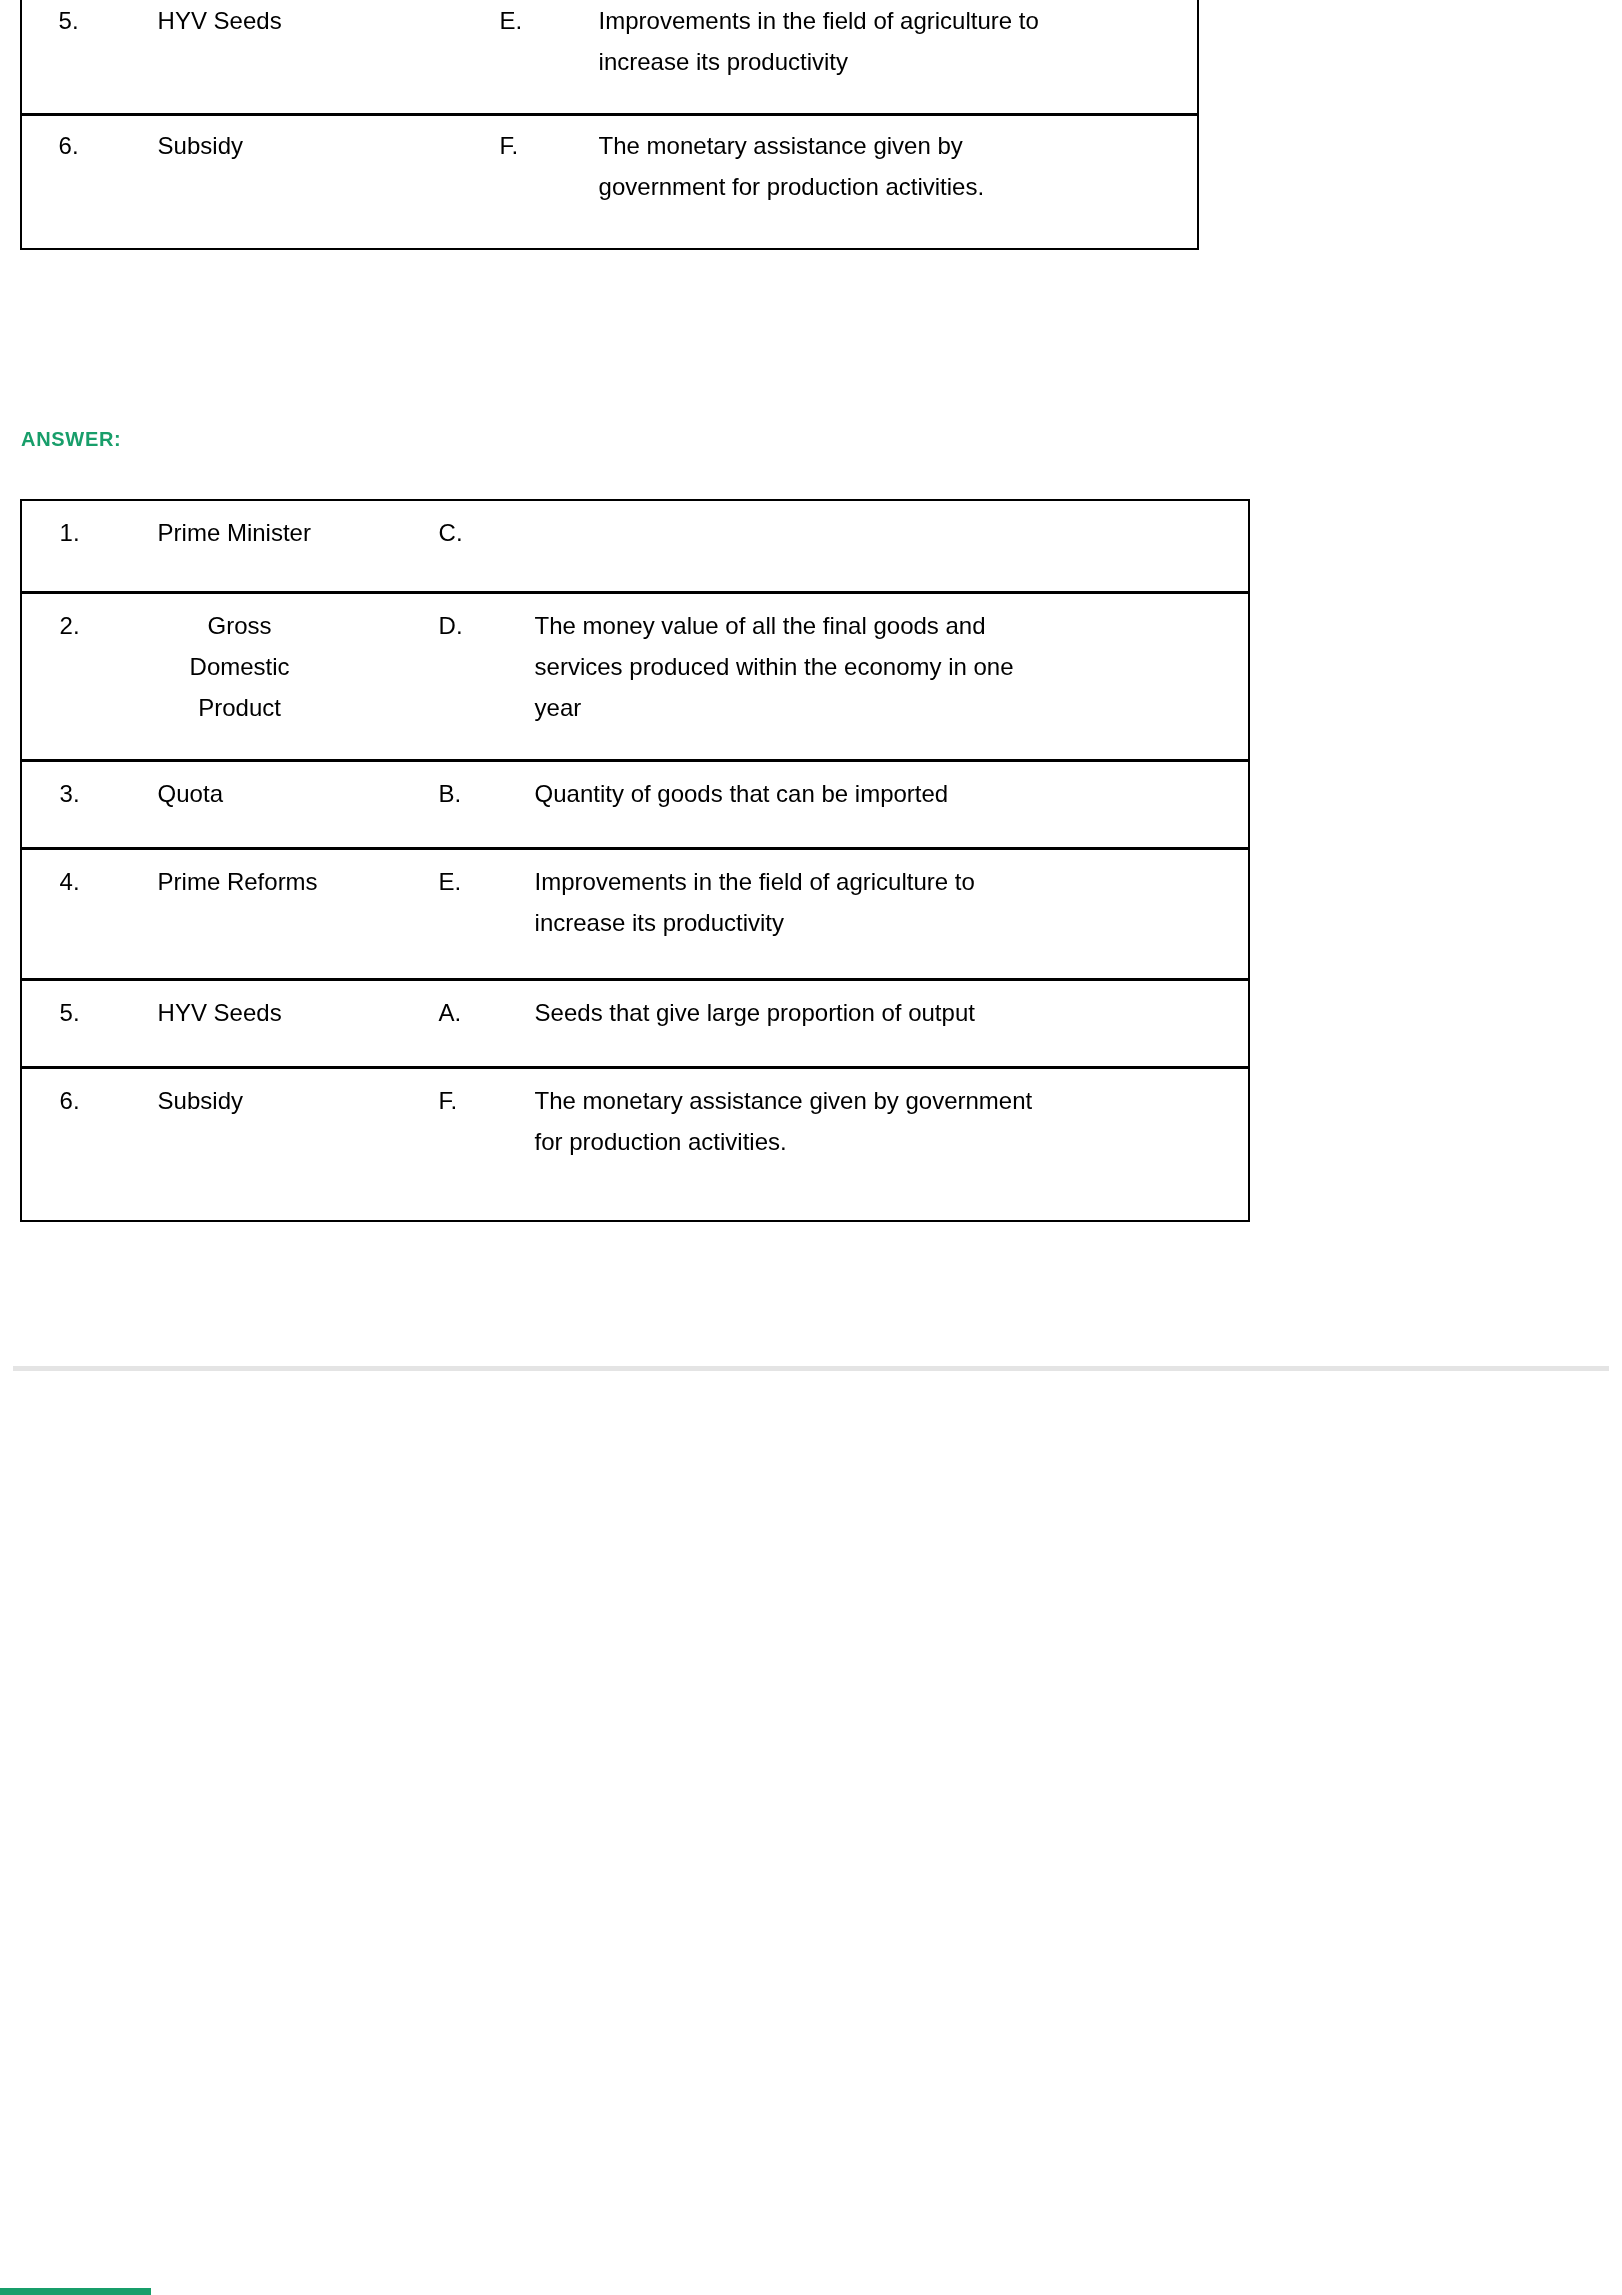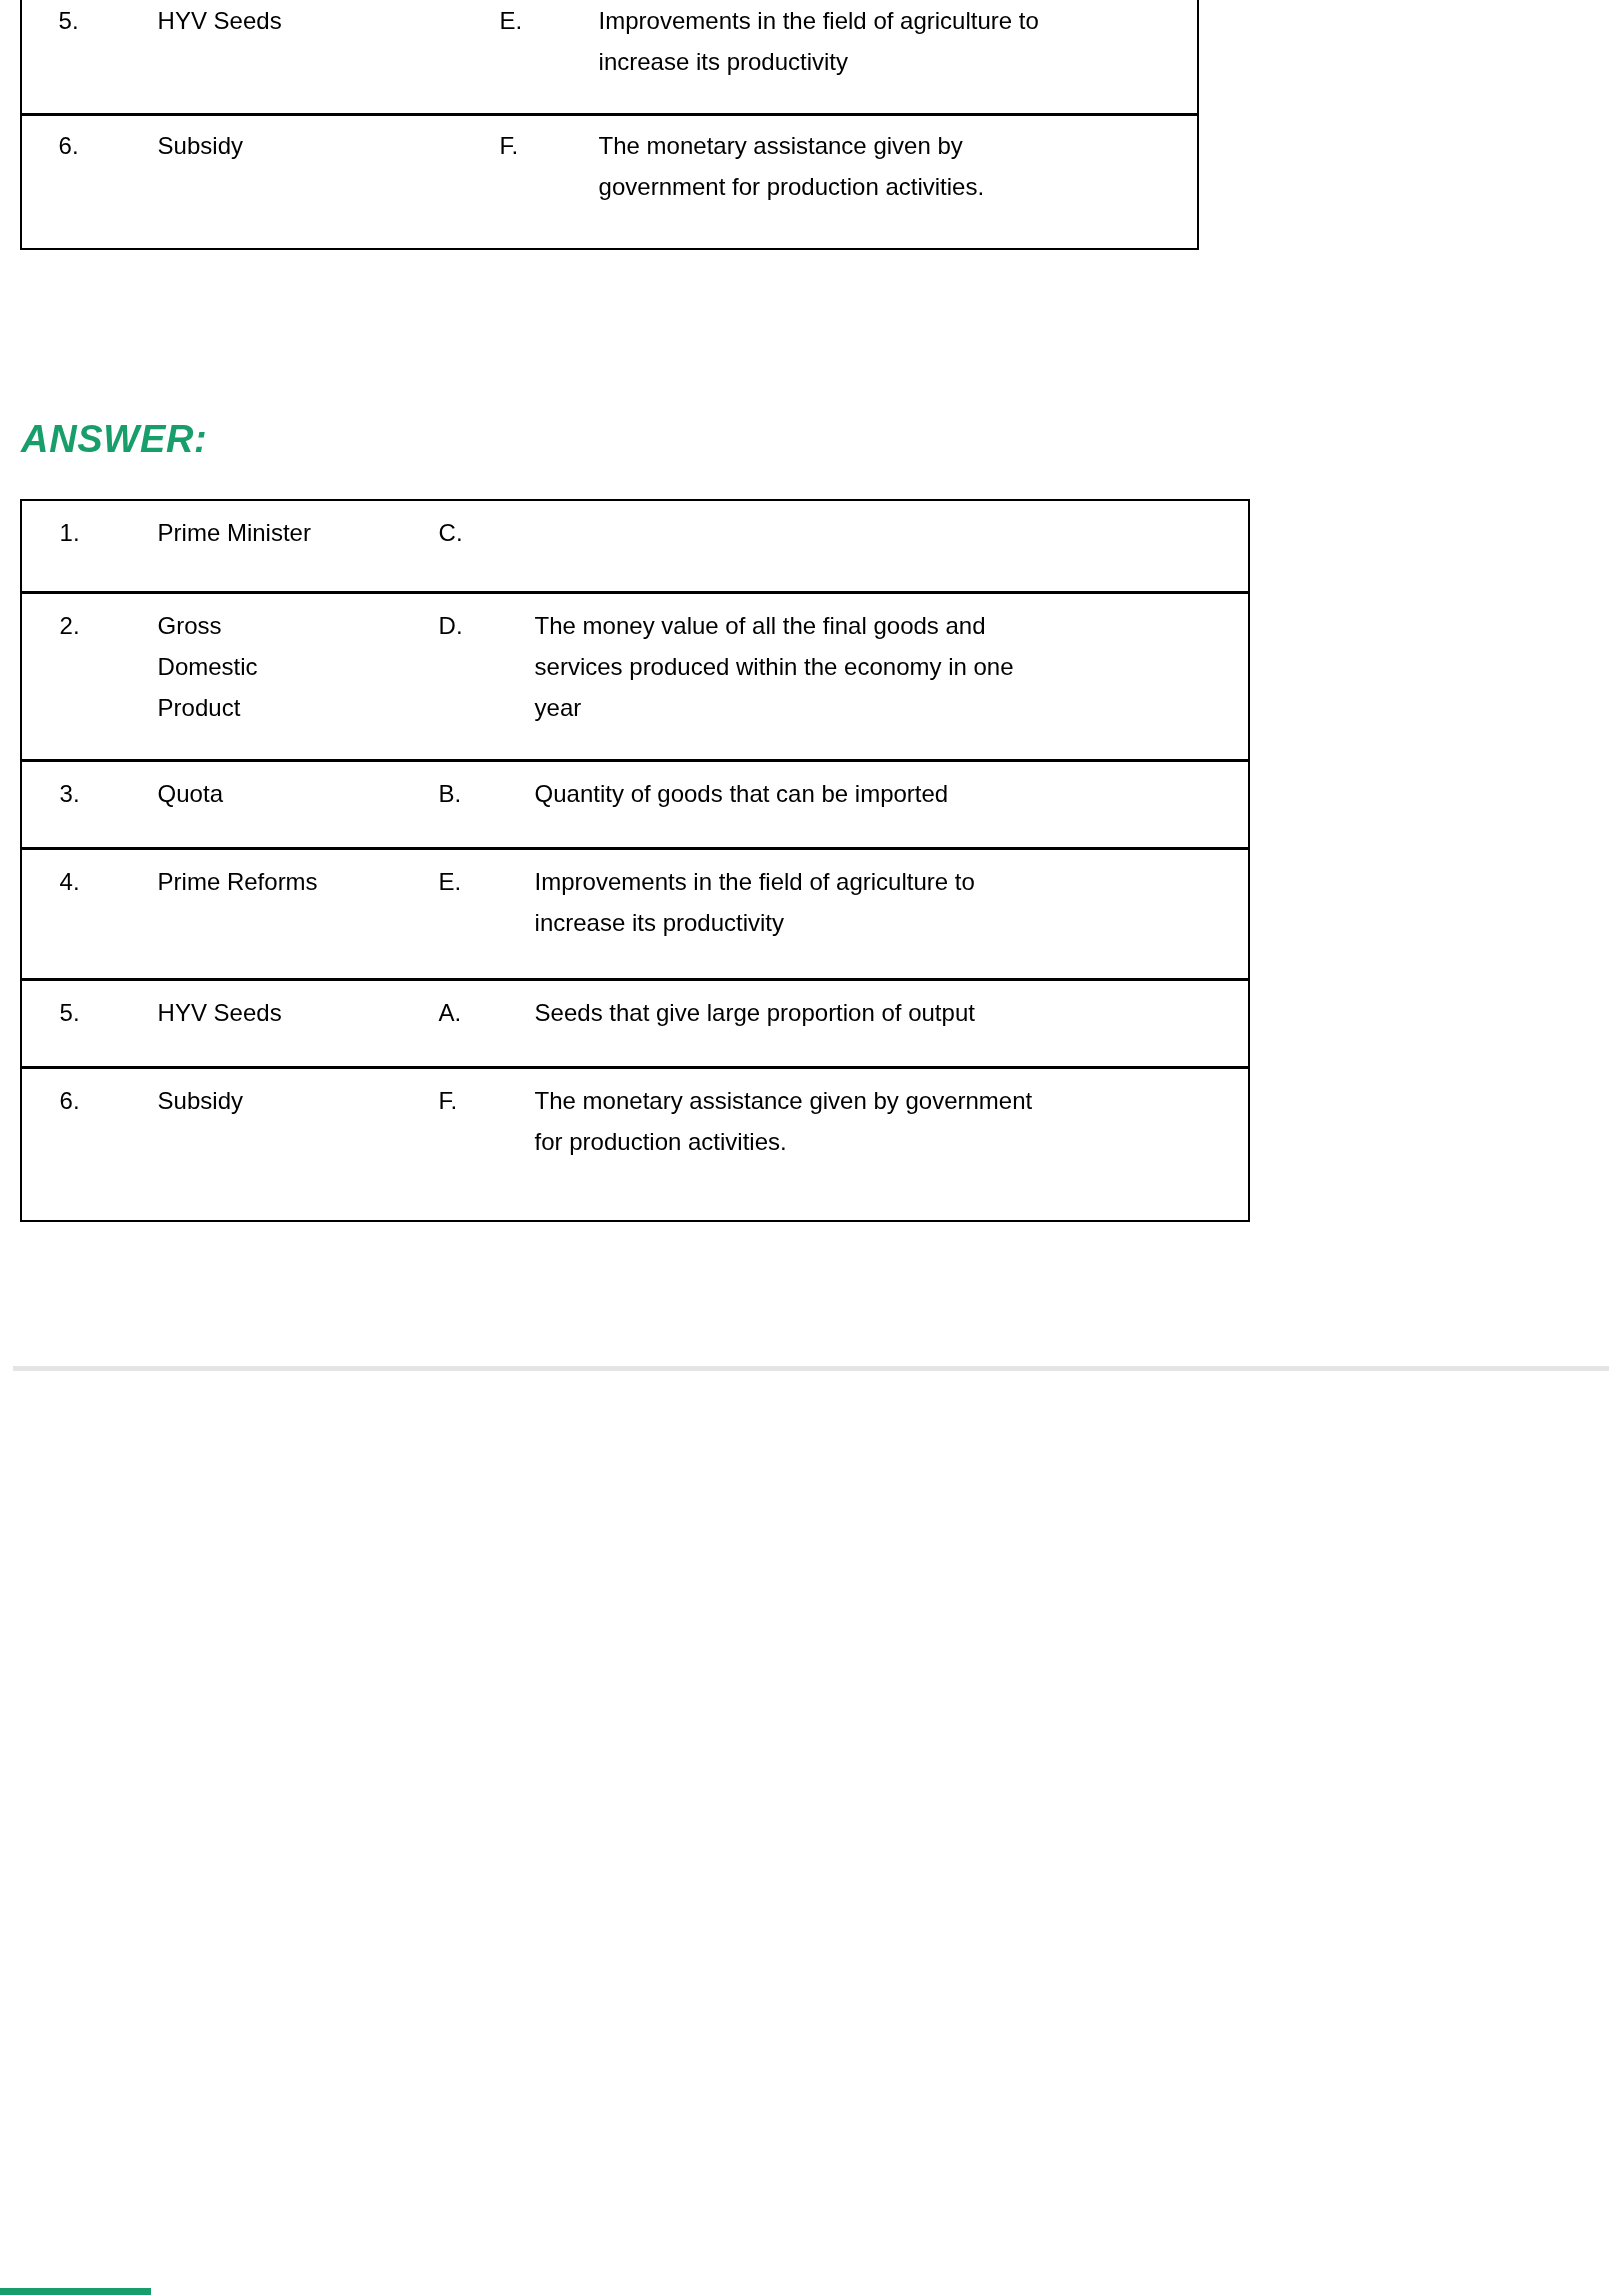--- a/index.html
+++ b/index.html
@@ -44,42 +44,41 @@
   .cell span { display: inline-block; }
   
   .t-num    { width: 119px; padding-left: 37px; }
   .t-term   { width: 324px; padding-left: 17px; }
   .t-letter { width: 101px; padding-left: 35px; }
   .t-desc   { flex: 1 1 auto; padding-left: 33px; }
   .t-desc span { max-width: 484px; }
   
   .a-num    { width: 119px; padding-left: 38px; }
   .a-term   { width: 262px; padding-left: 17px; }
-  .a-term span { max-width: 164px; }
+  .a-term span { max-width: 164px; text-align: center; }
   .a-letter { width: 99px; padding-left: 36px; }
   .a-desc   { flex: 1 1 auto; padding-left: 33px; }
   .a-desc span { max-width: 517px; }
   
   .r-cut   { height: 113px; padding-top: 0; }
   .r-h200a { height: 131px; padding-top: 9.2px; }
   .ra-1 { height: 90px; padding-top: 10.5px; }
   .ra-2 { height: 168px; padding-top: 10.5px; }
   .ra-3 { height: 88px; padding-top: 10.5px; }
   .ra-4 { height: 131px; padding-top: 10.5px; }
   .ra-5 { height: 88px; padding-top: 10.5px; }
   .ra-6 { height: 135px; padding-top: 10.5px; }
   .answer-heading {
     position: absolute;
     left: 21px; top: 420px;
     margin: 0;
-    font-size: 38px;
+    font-size: 20px;
     line-height: 39px;
     font-weight: bold;
     letter-spacing: 0.7px;
-    font-style: italic;
   }
   .divider {
     position: absolute;
     left: 13px; top: 1366px;
     width: 1596px; height: 5.2px;
   }
   .footer-bar {
     position: absolute;
     left: 0; top: 2288px;
     width: 151px; height: 7.9px;

